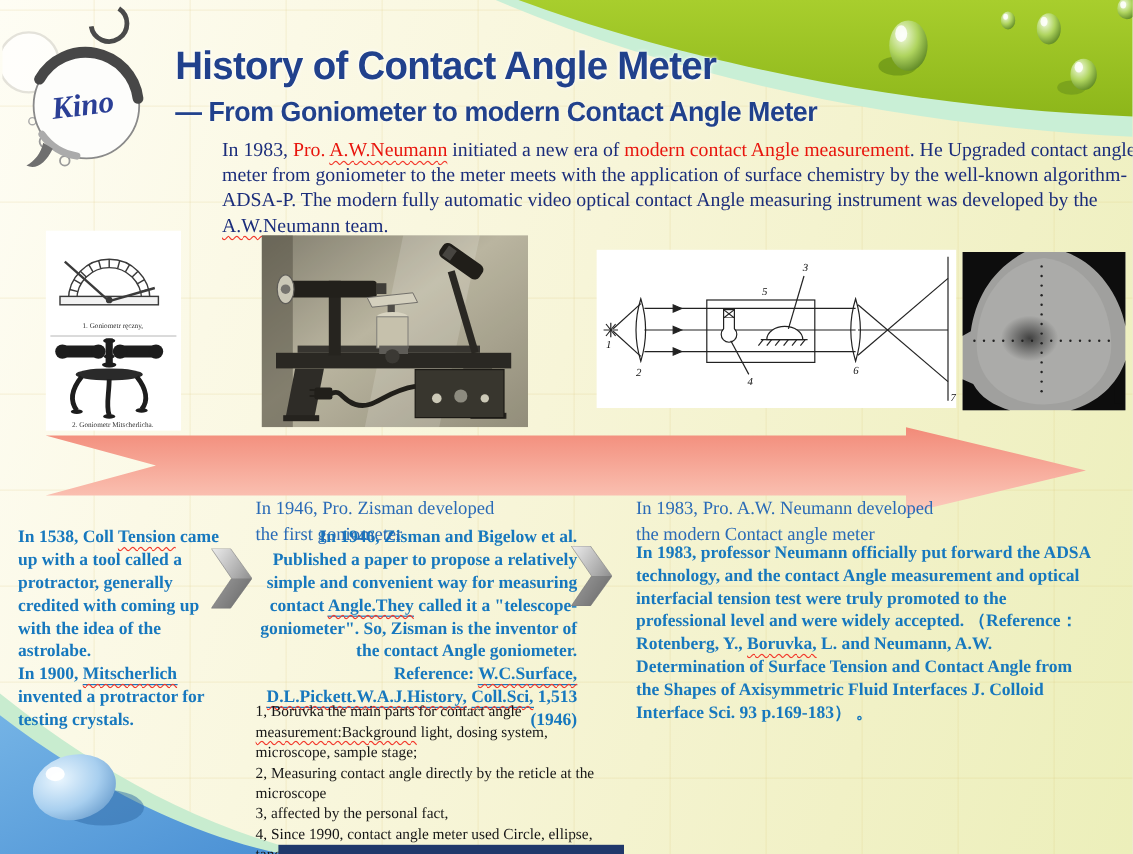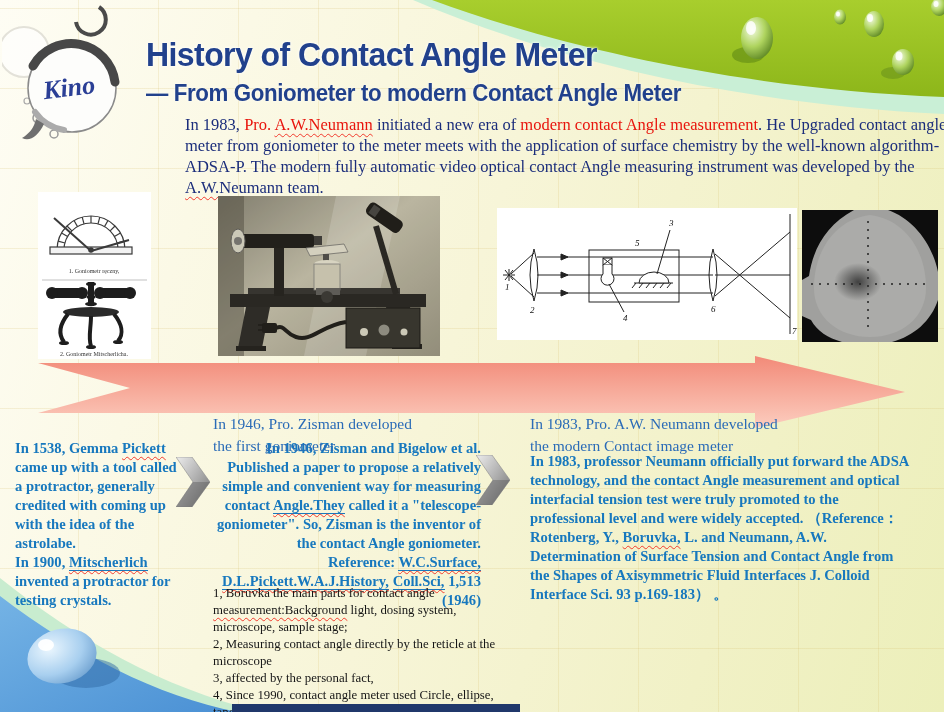--- a/index.html
+++ b/index.html
@@ -322,24 +322,24 @@
       <linearGradient id="gArrow" x1="0" y1="0" x2="0" y2="1">
         <stop offset="0" stop-color="#F28A78"></stop>
           <stop offset="1" stop-color="#FCCDBF"></stop>
       </linearGradient>
     </defs>
     <path d="M38,15 L755,15 L755,8 L905,44 L755,80 L755,65 L38,65 L130,40 Z" fill="url(#gArrow)"></path>
   </svg>
   <div class="abs tlabel" id="tl1">In 1946, Pro. Zisman developed
 the first goniometer</div>
   <div class="abs tlabel" id="tl2">In 1983, Pro. A.W. Neumann  developed
-the modern Contact image meter</div>
+the modern Contact angle meter</div>
 
   <div class="abs col" id="col1">
-    <span>In 1538, Gemma </span><span class="wavy">Pickett</span><span> came up with a tool called a protractor, generally credited with coming up with the idea of the astrolabe.
+    <span>In 1538, Coll </span><span class="wavy">Tension</span><span> came up with a tool called a protractor, generally credited with coming up with the idea of the astrolabe.
 In 1900, </span><span class="wavy uw">Mitscherlich</span><span> invented a protractor for testing crystals.</span>
   </div>
 
   <svg class="abs" id="chev1" width="34" height="50" viewBox="0 0 34 50">
     <defs>
       <linearGradient id="gChev" x1="0" y1="0" x2="1" y2="1">
         <stop offset="0" stop-color="#EDEDED"></stop>
           <stop offset="0.55" stop-color="#A9A9A9"></stop>
         <stop offset="1" stop-color="#6A6A6A"></stop>
       </linearGradient>

